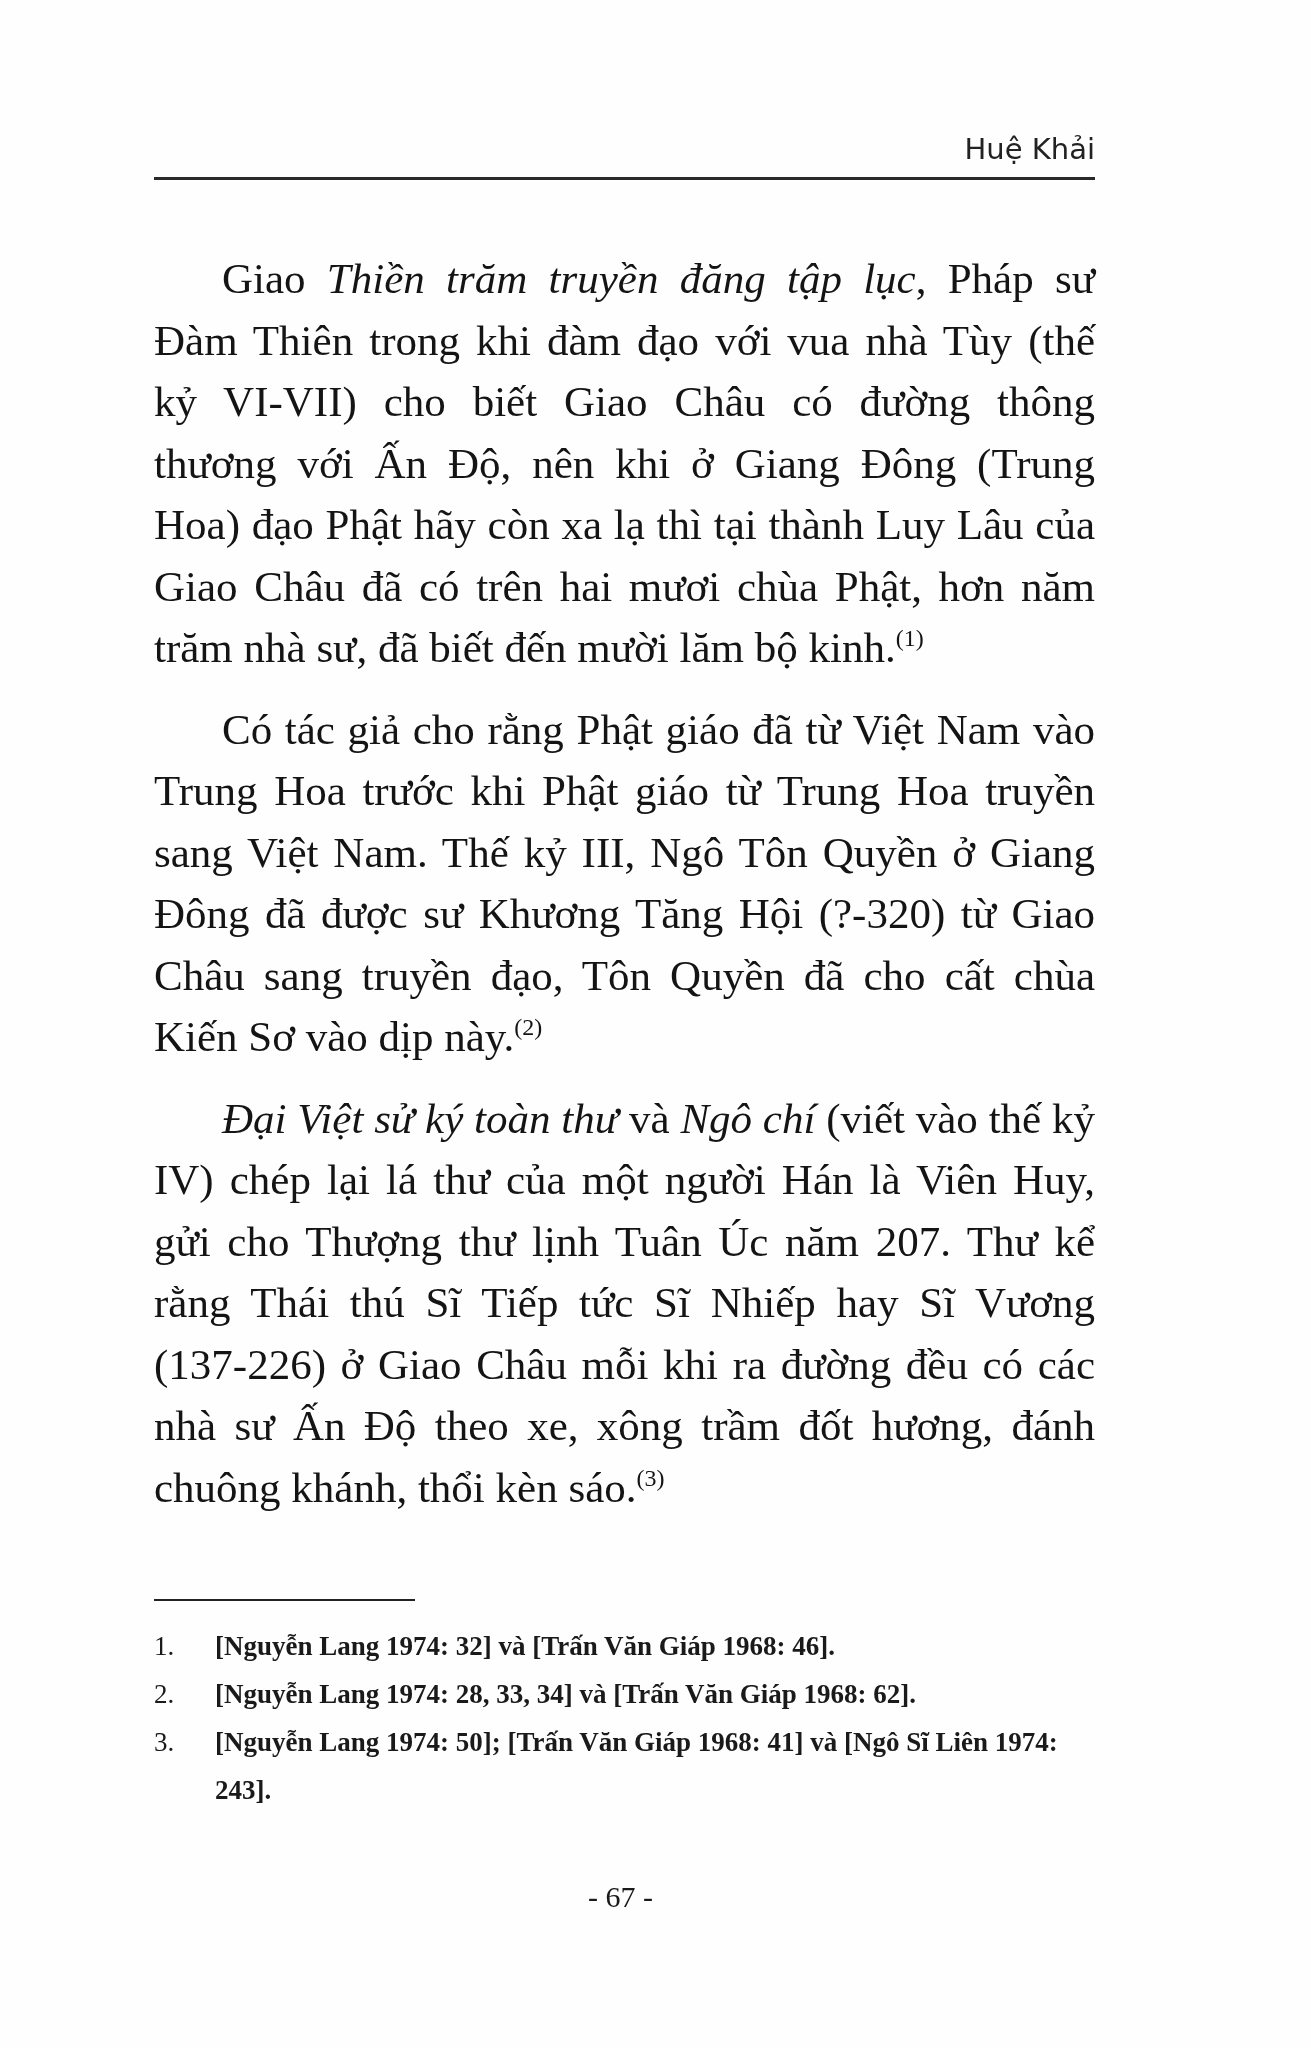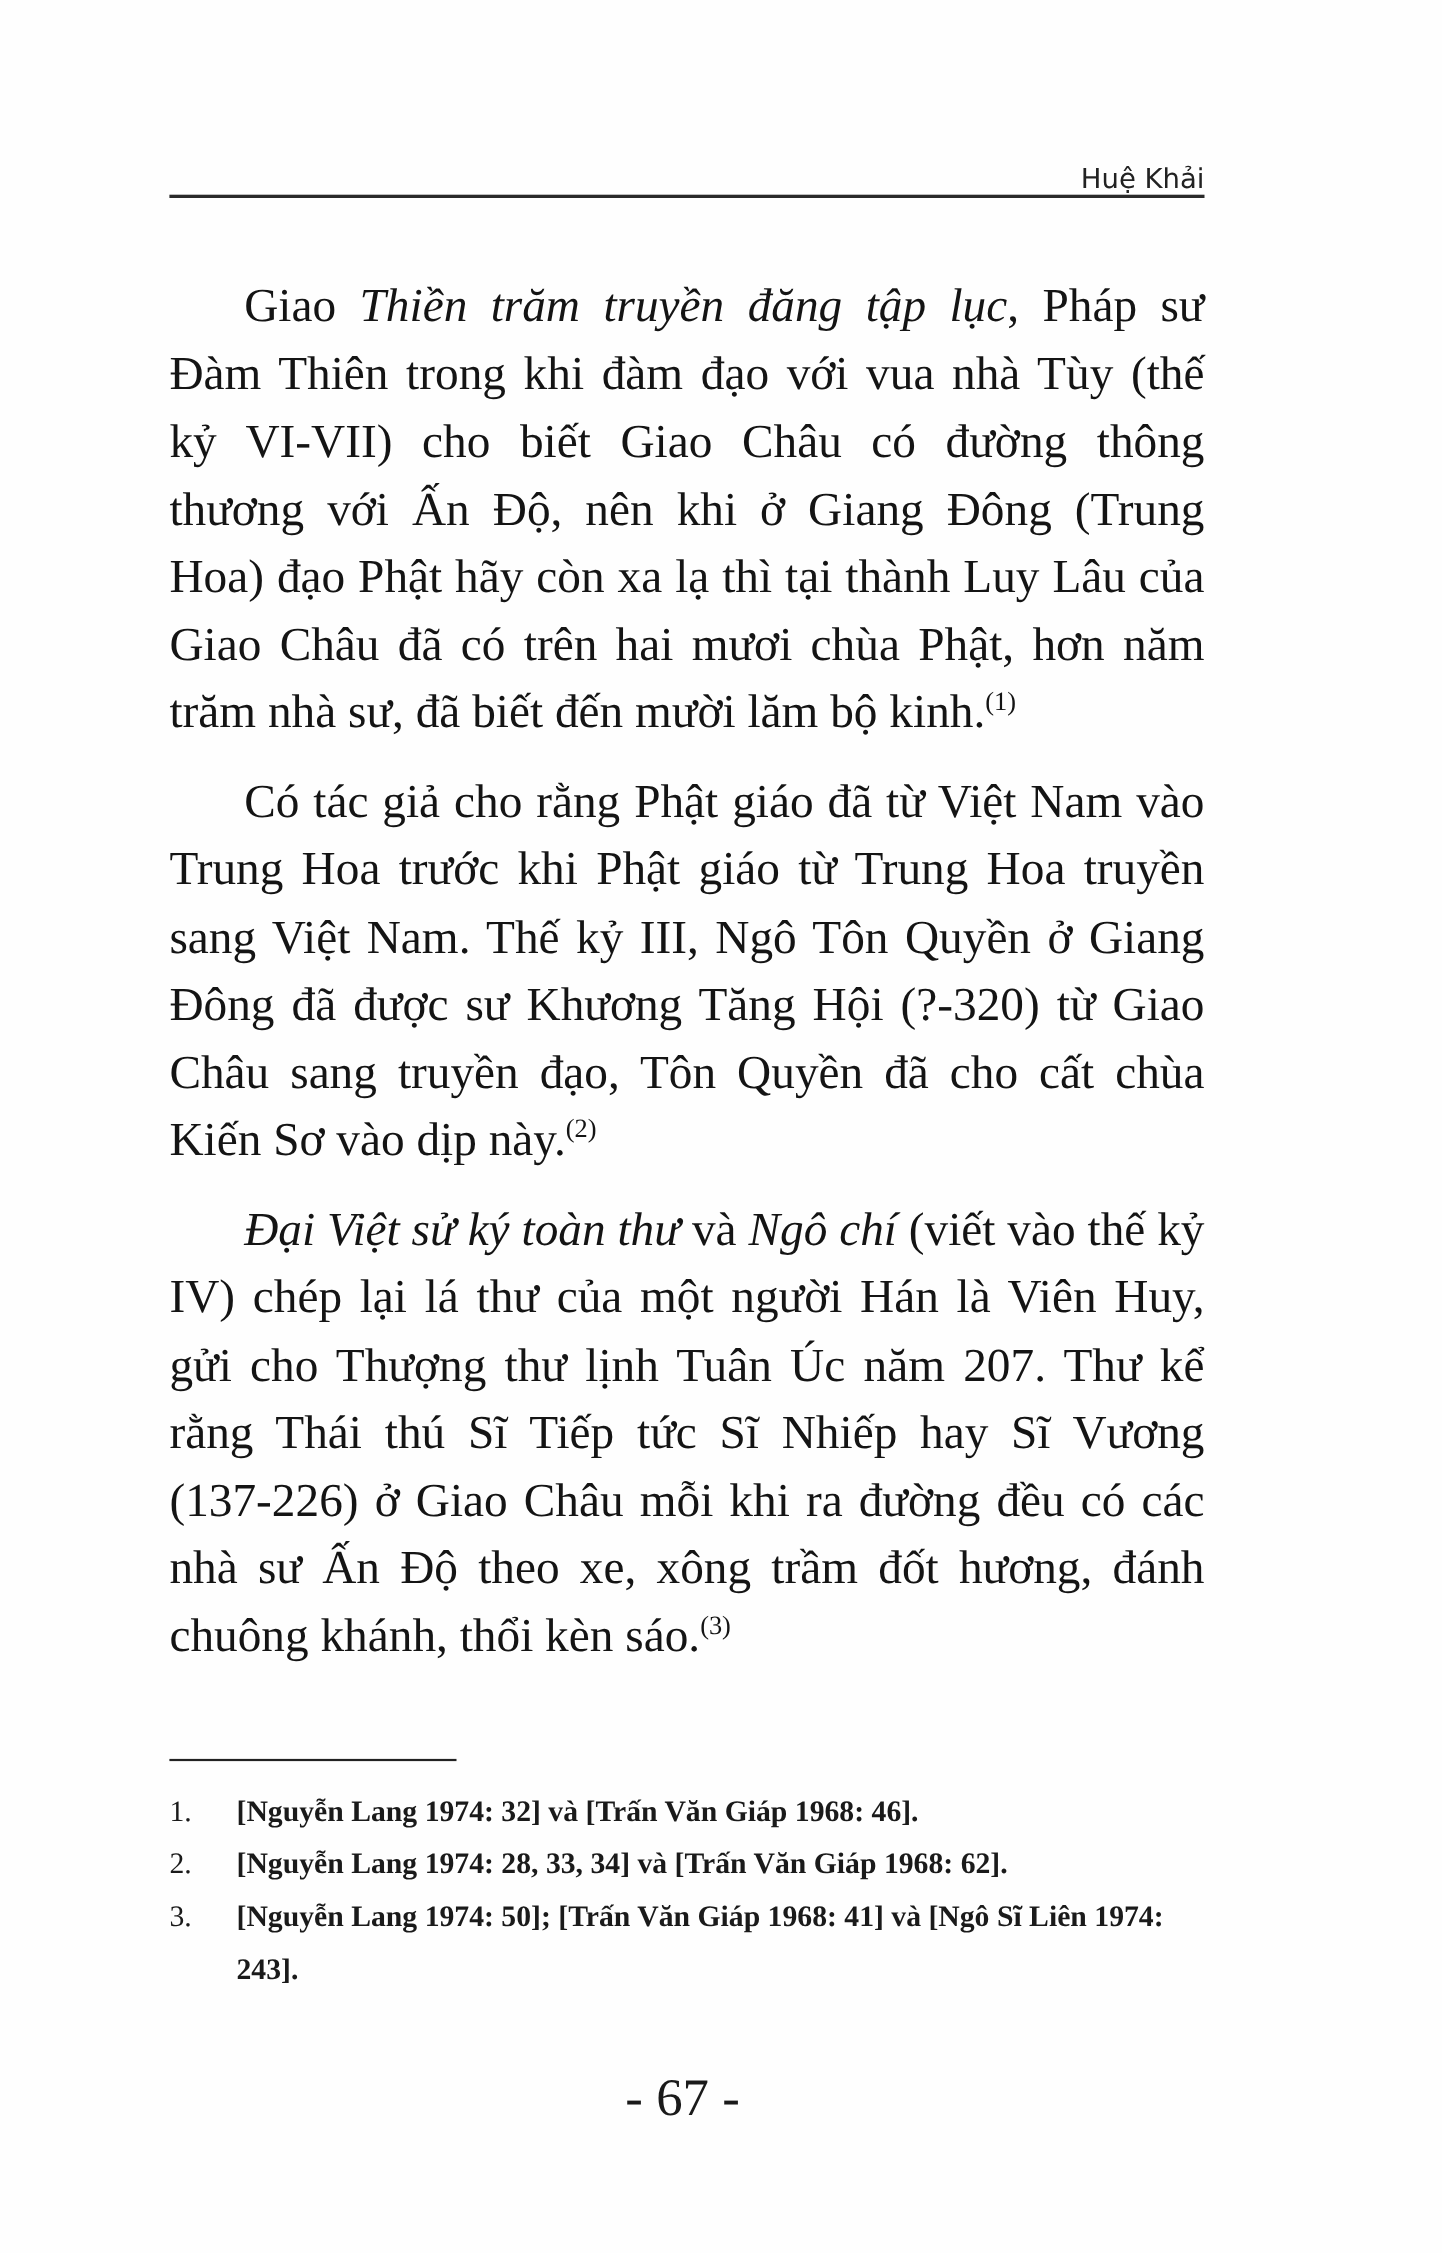--- a/index.html
+++ b/index.html
@@ -1,20 +1,20 @@
 <!DOCTYPE html>
 <html><head>
 <meta charset="utf-8">
 <style>
   html, body { margin: 0; padding: 0; background: #ffffff; }
   body { width: 1311px; height: 2048px; position: relative; overflow: hidden; color: #141414; }
   .page { position: absolute; left: 0; top: 0; width: 1311px; height: 2048px; background: #fefefe; }
   .running-head {
-    position: absolute; right: 216px; top: 148px;
-    font-family: "DejaVu Sans", sans-serif; font-size: 25px; color: #222;
+    position: absolute; right: 216px; top: 132px;
+    font-family: "DejaVu Sans", sans-serif; font-size: 29px; color: #222;
     letter-spacing: 0px;
   }
   .head-rule { position: absolute; left: 154px; top: 177px; width: 941px; height: 3px; background: #2a2a2a; }
   .body-text {
     position: absolute; left: 154px; top: 248px; width: 941px;
     font-family: "Liberation Serif", "DejaVu Serif", serif;
     font-size: 43px; line-height: 61.5px; text-align: justify; color: #141414;
   }
   .body-text p { margin: 0 0 20px 0; text-indent: 68px; }
   .body-text i { font-style: italic; }
@@ -23,21 +23,21 @@
   .footnotes {
     position: absolute; left: 154px; top: 1622px; width: 941px;
     font-family: "Liberation Serif", "DejaVu Serif", serif;
     font-size: 27px; line-height: 48px; color: #1a1a1a;
   }
   .fn { display: flex; }
   .fn-num { width: 61px; flex: none; }
   .fn-text { flex: 1; font-weight: bold; }
   .page-number {
     position: absolute; left: 0; width: 1311px; top: 1880px; text-align: center;
-    font-family: "Liberation Serif", "DejaVu Serif", serif; font-size: 48px; color: #1a1a1a;
+    font-family: "Liberation Serif", "DejaVu Serif", serif; font-size: 30px; color: #1a1a1a;
     padding-left: -20px;
   }
   .page-number span { display: inline-block; margin-left: -70px; }
 </style>
 </head>
 <body>
 
 <div class="page">
 
   <div class="running-head">Huệ Khải</div>

